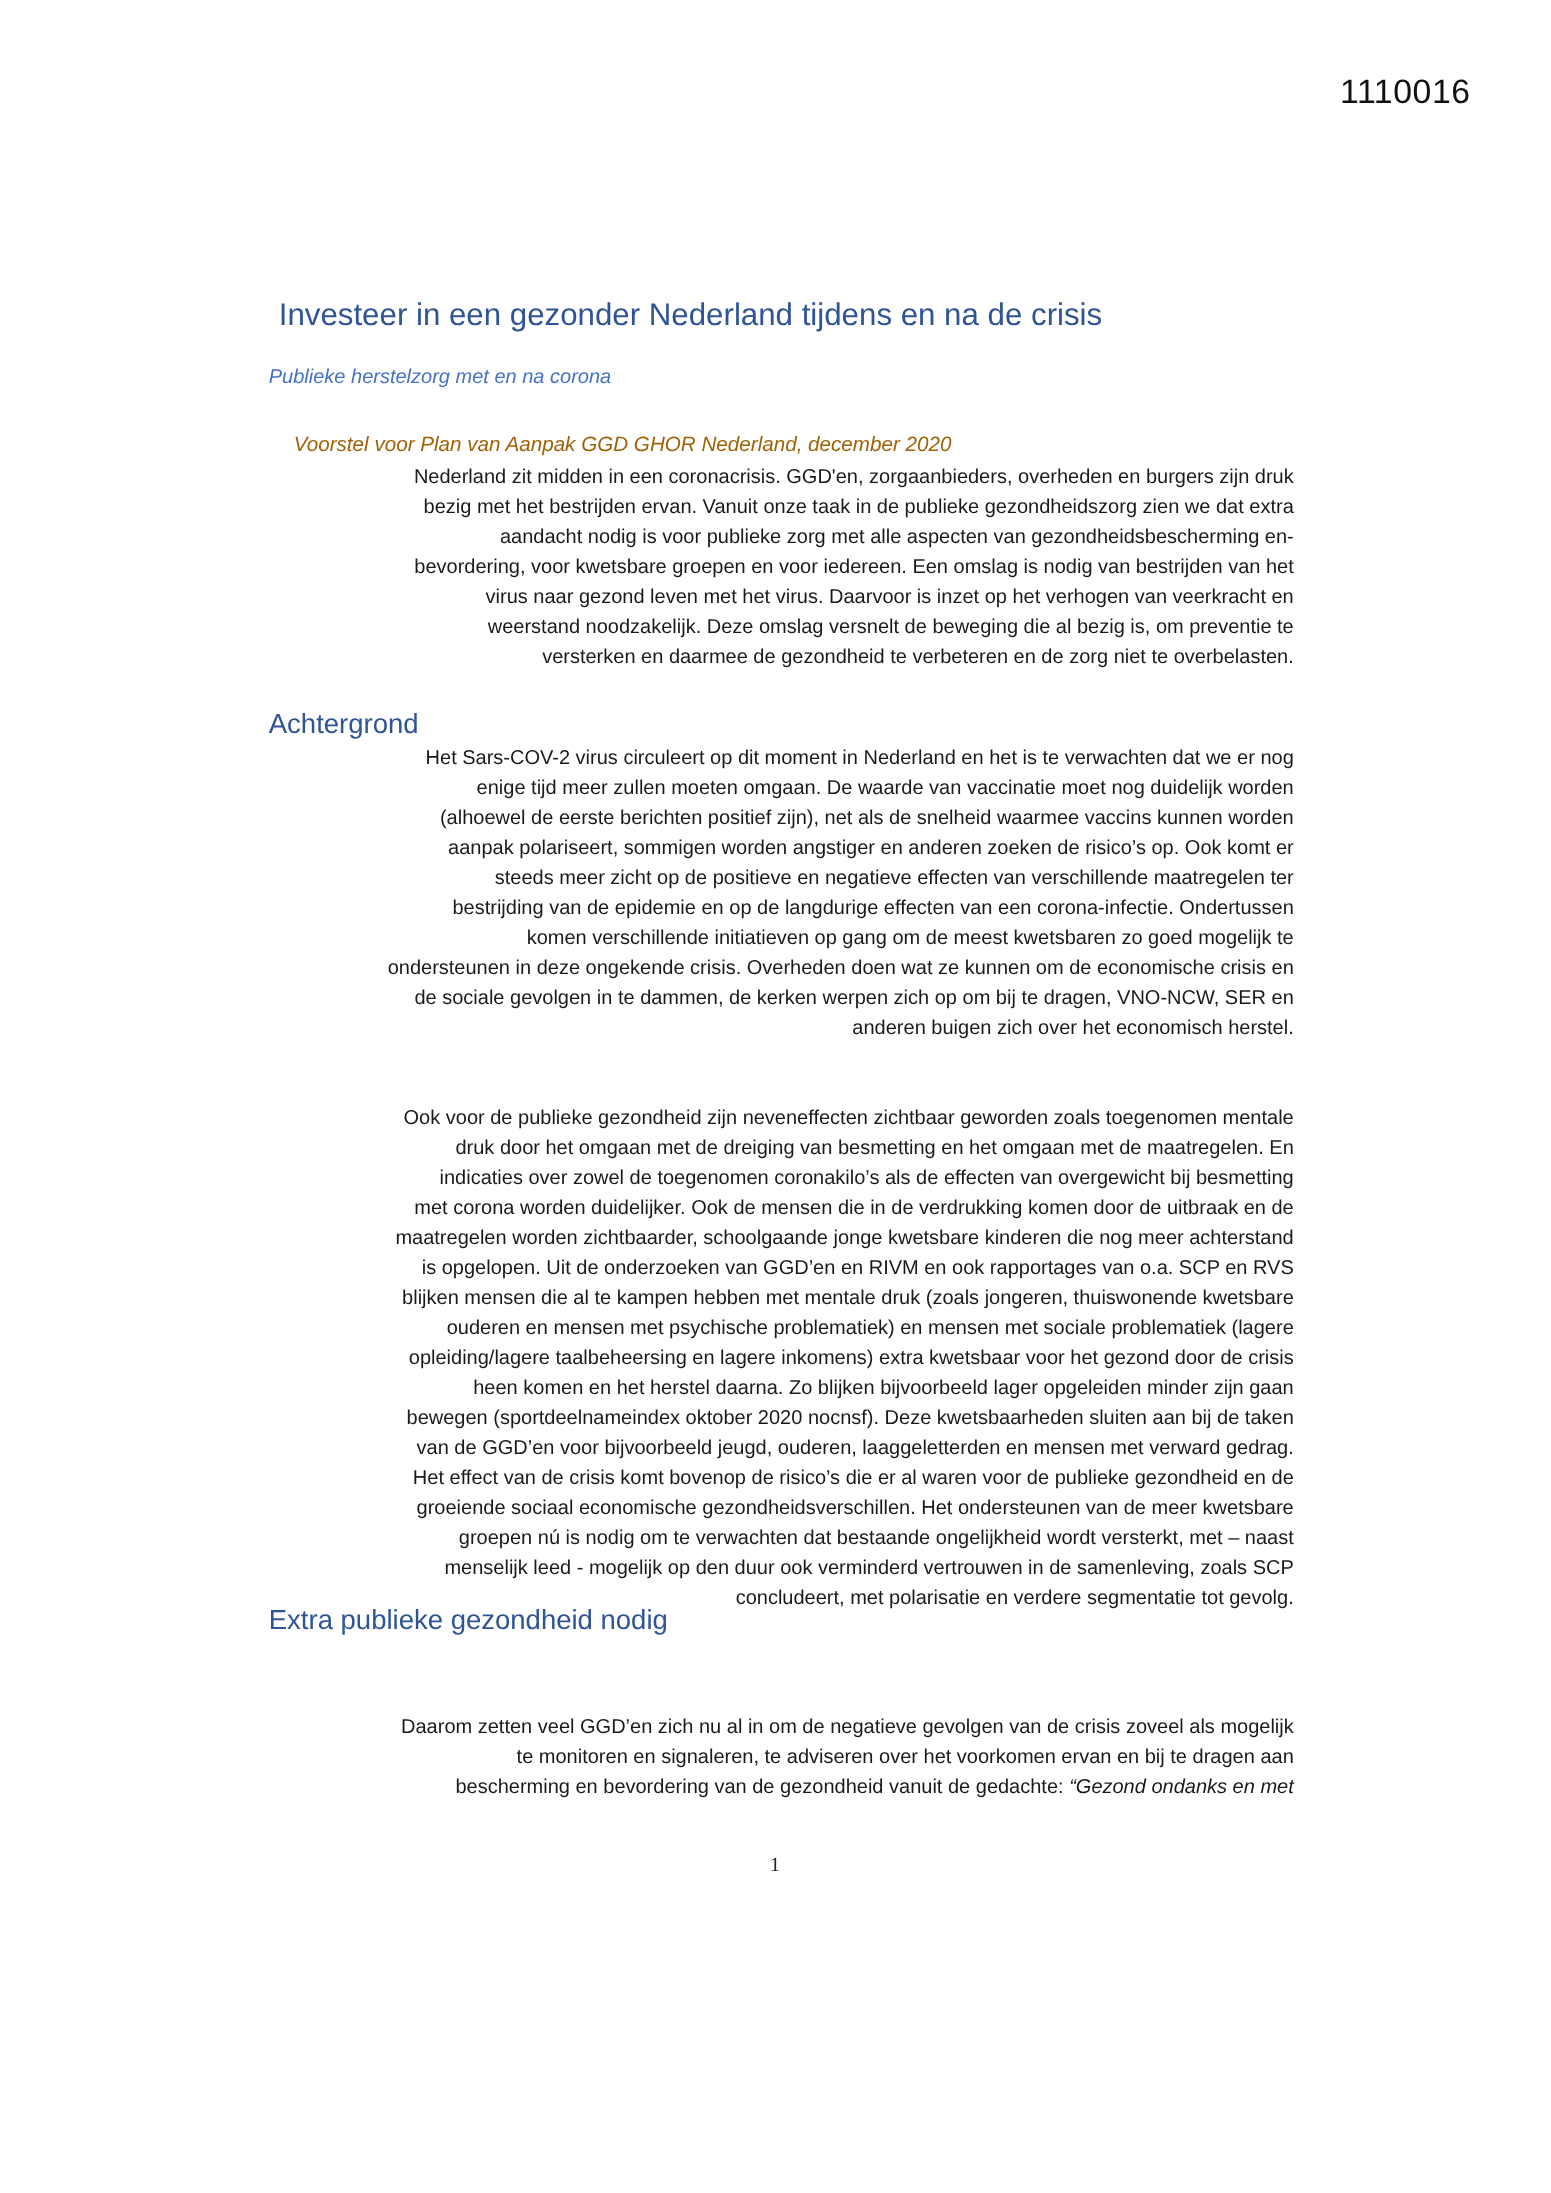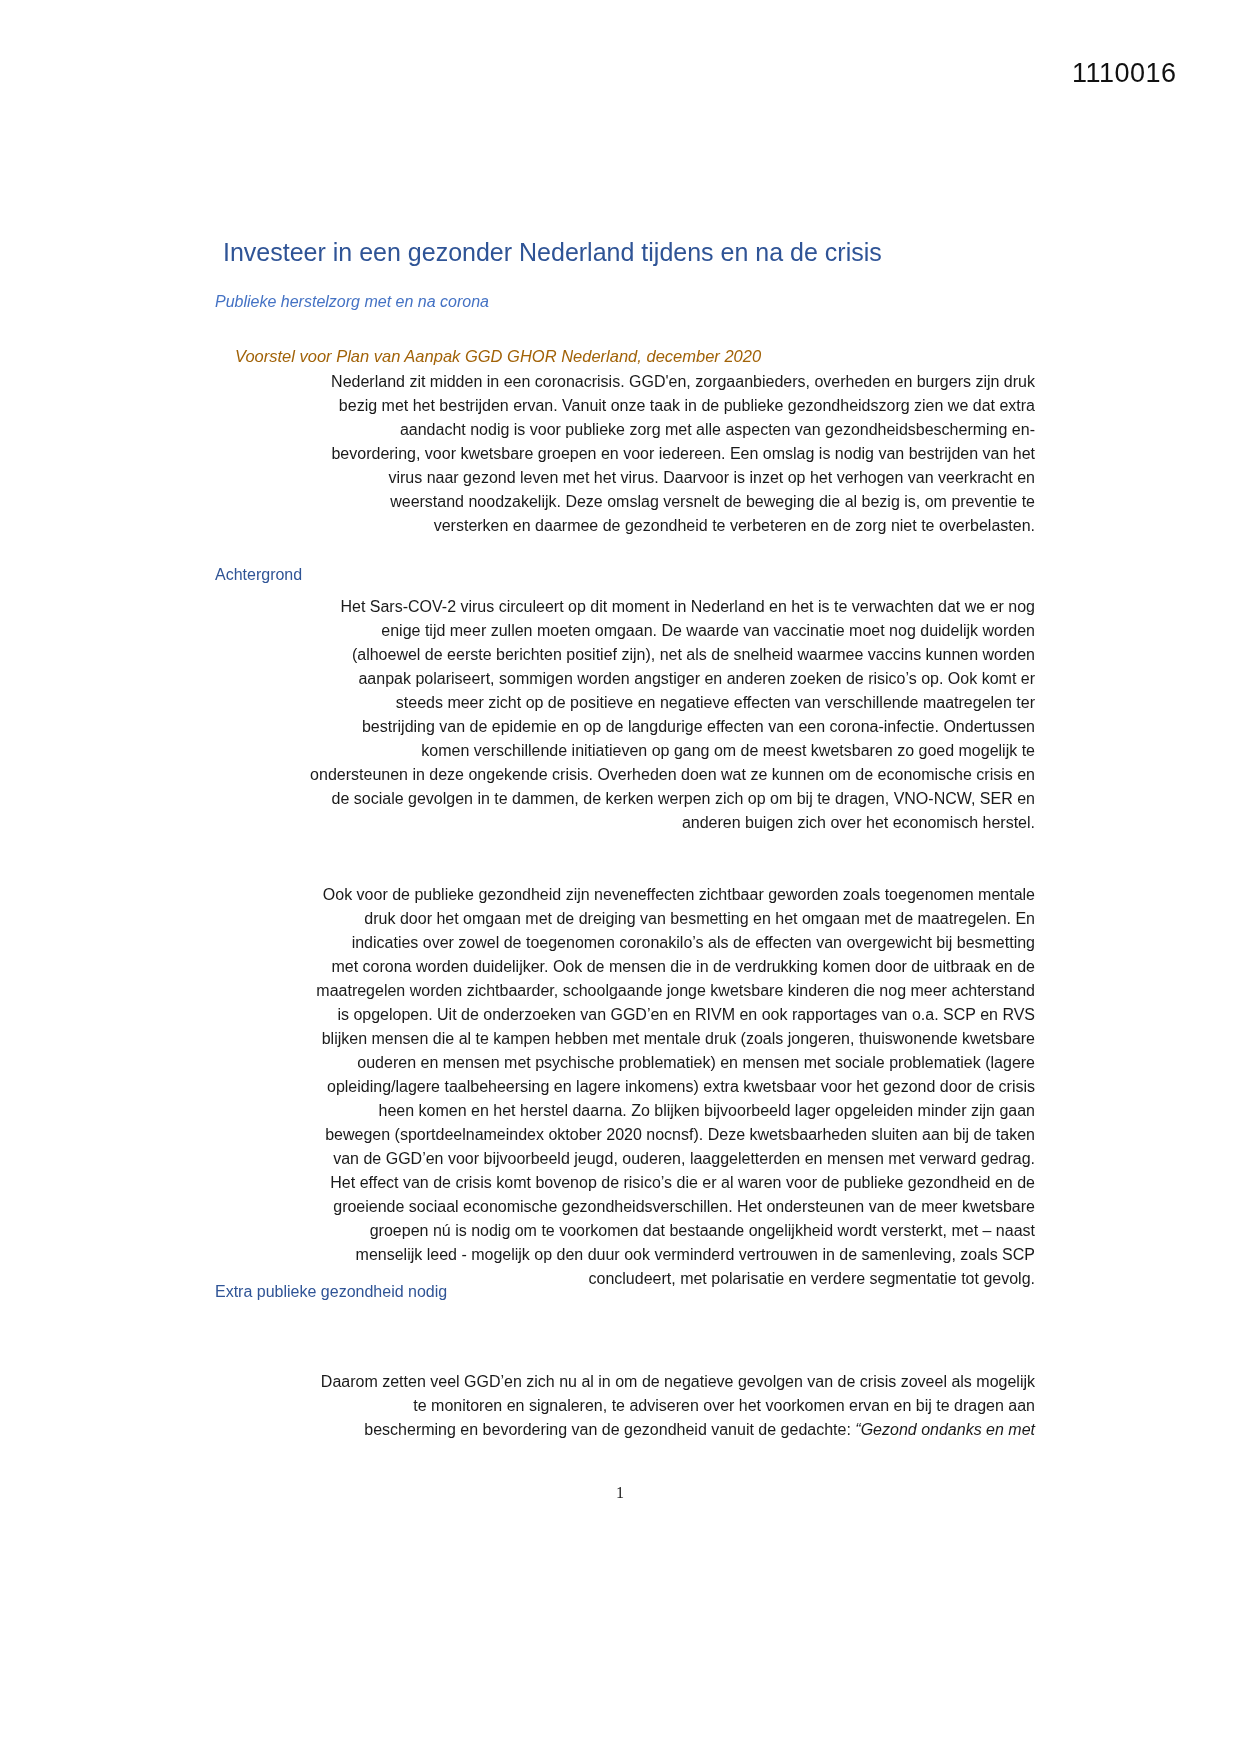--- a/index.html
+++ b/index.html
@@ -20,21 +20,21 @@
     .subtitle {
       position: absolute; top: 293px; left: 0; white-space: nowrap;
       font-size: 16px; color: #4472c4; font-style: italic;
     }
     .proposal {
       position: absolute; top: 347px; left: 0; white-space: nowrap;
       font-size: 16.5px; color: #a16207; font-style: italic; margin-left: 20px;
     }
     .heading {
       position: absolute; left: 0; white-space: nowrap;
-      font-size: 16px; color: #2f5496;
+      font-size: 22px; color: #2f5496;
     }
     .para {
       position: absolute; left: 0; width: 820px;
       font-size: 16px; line-height: 24px; color: #1a1a1a;
     }
     .para .line { display: block; white-space: nowrap; text-align: right; }
     .page-num {
       position: absolute; top: 1484px; left: 616px;
       font-family: "Liberation Serif", serif; font-size: 16px; color: #222;
     }
@@ -82,21 +82,21 @@
     <span class="line">maatregelen worden zichtbaarder, schoolgaande jonge kwetsbare kinderen die nog meer achterstand</span>
     <span class="line">is opgelopen. Uit de onderzoeken van GGD’en en RIVM en ook rapportages van o.a. SCP en RVS</span>
     <span class="line">blijken mensen die al te kampen hebben met mentale druk (zoals jongeren, thuiswonende kwetsbare</span>
     <span class="line">ouderen en mensen met psychische problematiek) en mensen met sociale problematiek (lagere</span>
     <span class="line">opleiding/lagere taalbeheersing en lagere inkomens) extra kwetsbaar voor het gezond door de crisis</span>
     <span class="line">heen komen en het herstel daarna. Zo blijken bijvoorbeeld lager opgeleiden minder zijn gaan</span>
     <span class="line">bewegen (sportdeelnameindex oktober 2020 nocnsf). Deze kwetsbaarheden sluiten aan bij de taken</span>
     <span class="line">van de GGD’en voor bijvoorbeeld jeugd, ouderen, laaggeletterden en mensen met verward gedrag.</span>
     <span class="line">Het effect van de crisis komt bovenop de risico’s die er al waren voor de publieke gezondheid en de</span>
     <span class="line">groeiende sociaal economische gezondheidsverschillen. Het ondersteunen van de meer kwetsbare</span>
-    <span class="line">groepen nú is nodig om te voorkomen dat bestaande ongelijkheid wordt versterkt, met – naast</span>
+    <span class="line">groepen nú is nodig om te verwachten dat bestaande ongelijkheid wordt versterkt, met – naast</span>
     <span class="line">menselijk leed - mogelijk op den duur ook verminderd vertrouwen in de samenleving, zoals SCP</span>
     <span class="line">concludeert, met polarisatie en verdere segmentatie tot gevolg.</span>
   </div>
 
   <div class="heading" style="top:1283px;">Extra publieke gezondheid nodig</div>
 
   <div class="para" style="top:1370px;">
     <span class="line">Daarom zetten veel GGD’en zich nu al in om de negatieve gevolgen van de crisis zoveel als mogelijk</span>
     <span class="line">te monitoren en signaleren, te adviseren over het voorkomen ervan en bij te dragen aan</span>
     <span class="line"><span>bescherming en bevordering van de gezondheid vanuit de gedachte: </span><em>“Gezond ondanks en met</em></span>

